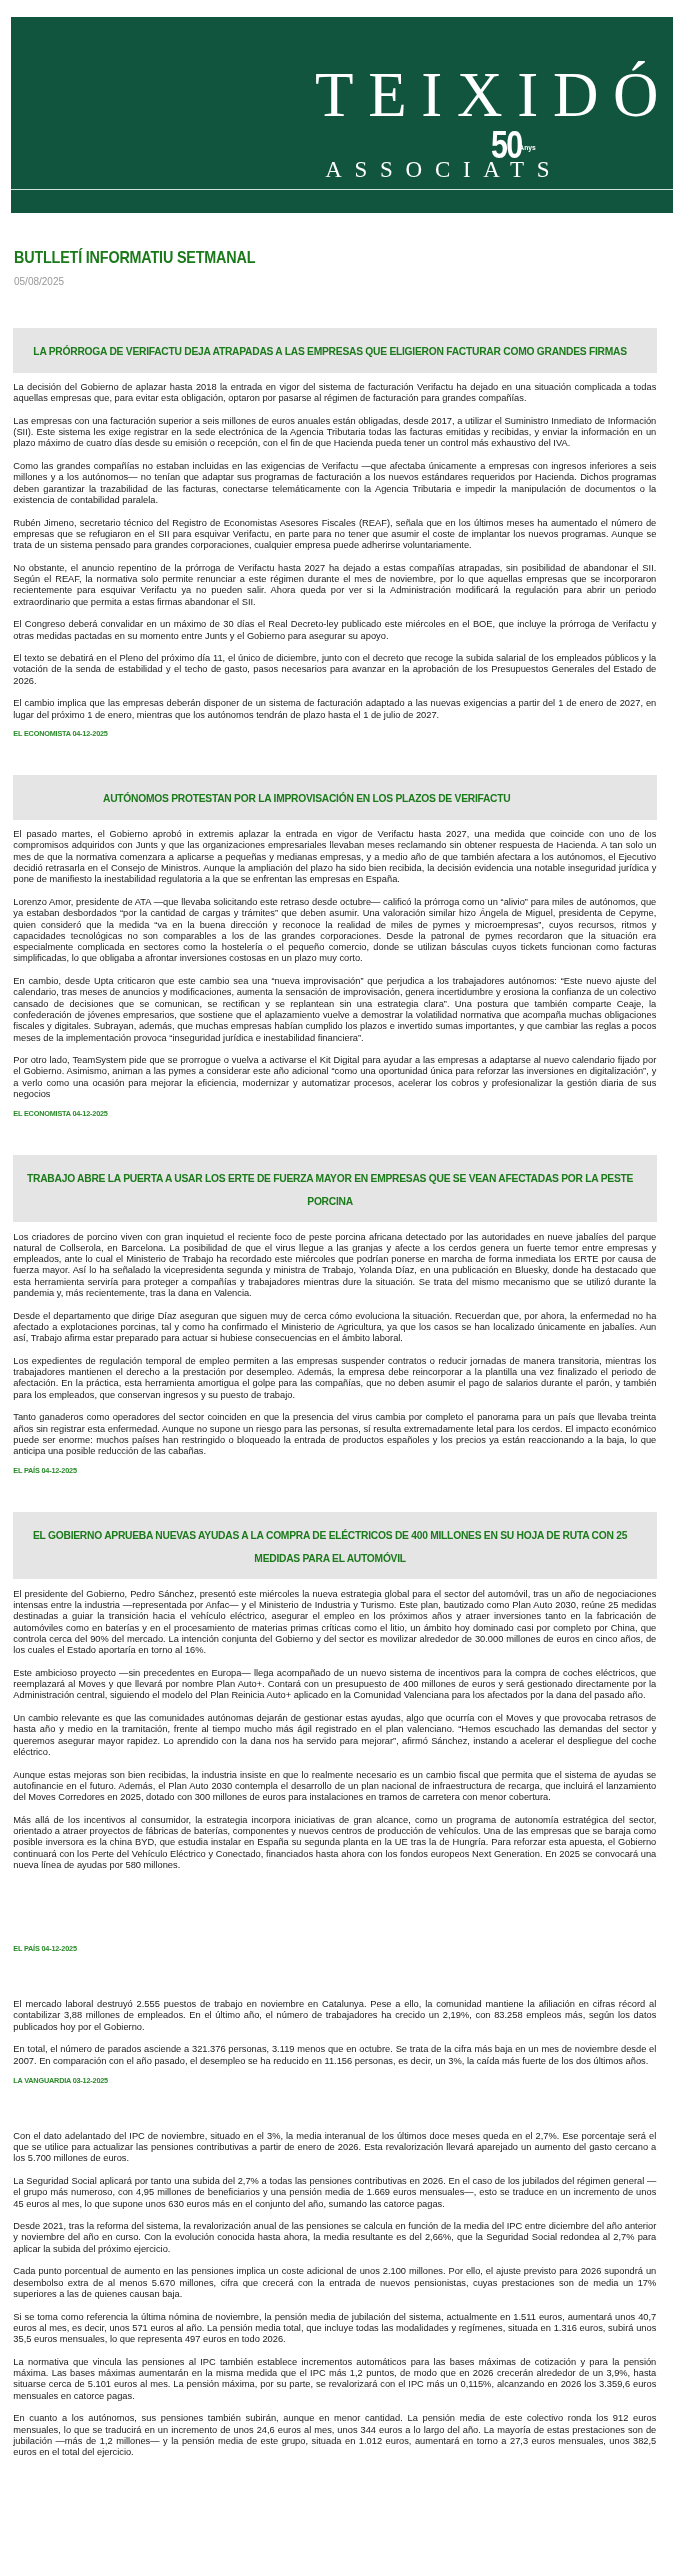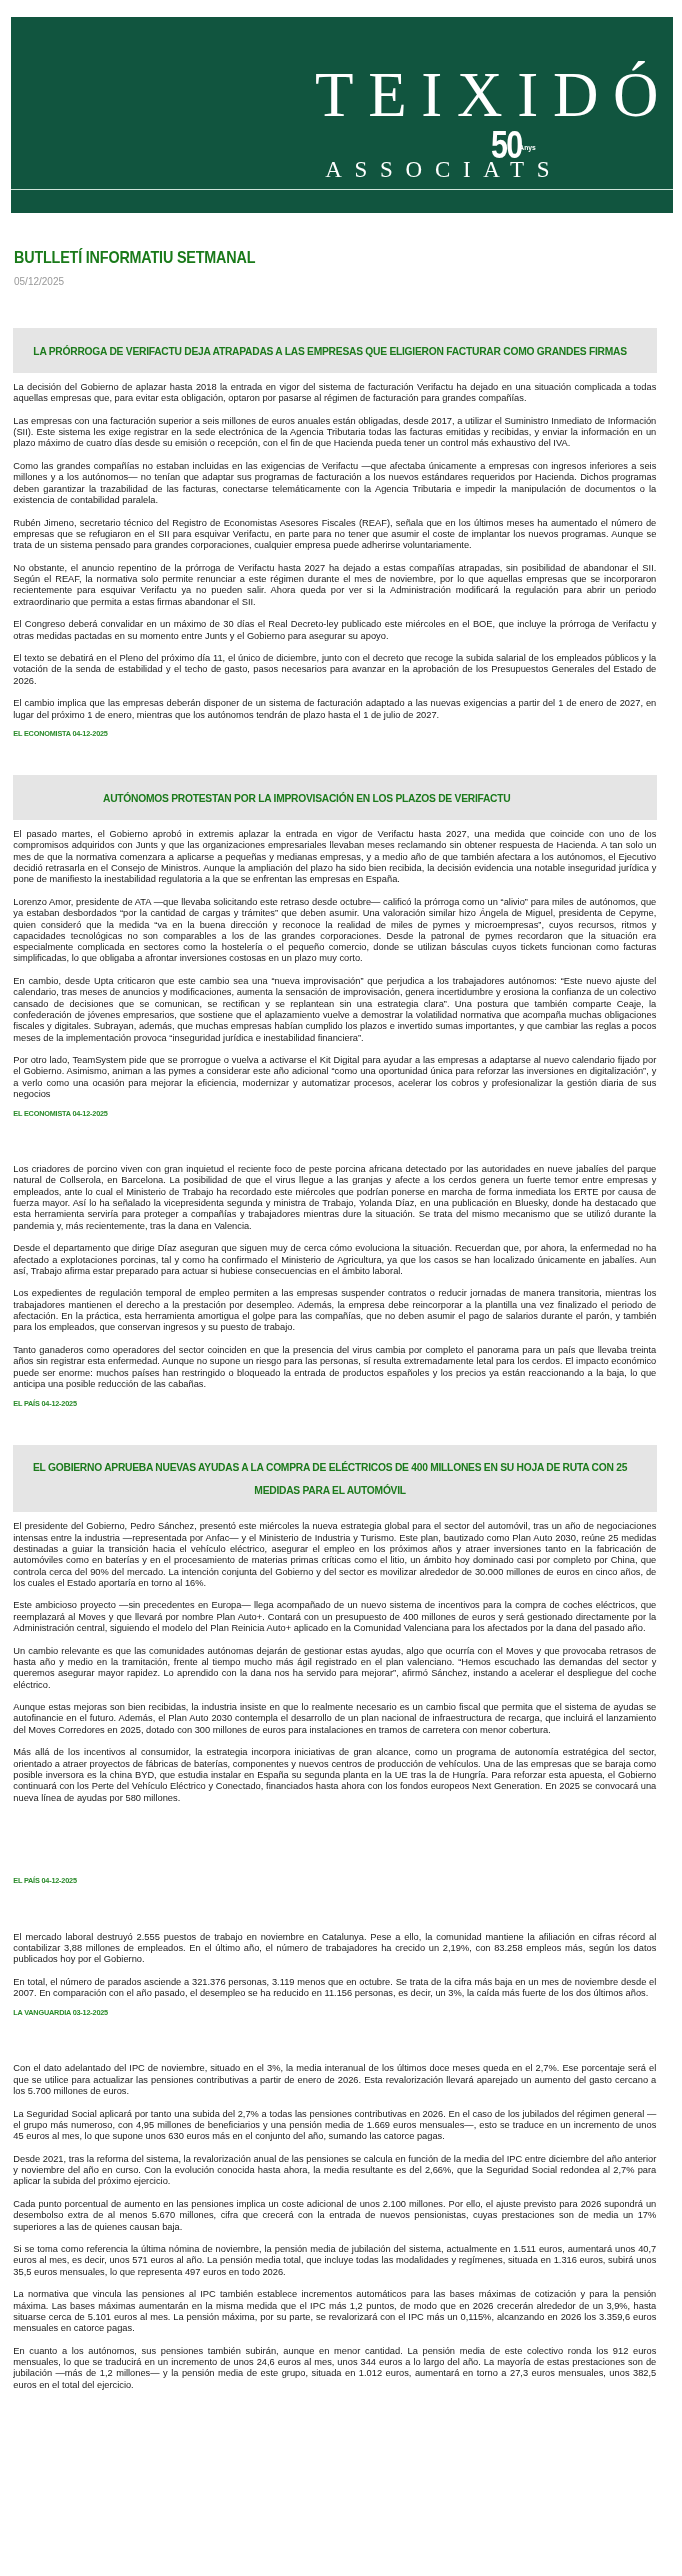--- a/index.html
+++ b/index.html
@@ -132,21 +132,21 @@
     <div class="logo">
       <div class="logo-main">TEIXIDÓ</div>
       <div class="logo-sub">ASSOCIATS</div>
       <div class="logo-50">50</div>
       <div class="logo-anys">Anys</div>
     </div>
     <div class="rule"></div>
   </div>
 
   <h1 class="title">BUTLLETÍ INFORMATIU SETMANAL</h1>
-  <div class="date">05/12/2025</div>
+  <div class="date">05/08/2025</div>
 
   <div class="articles" id="articles">
       <div class="article">
         <h2 class="article-title two-line"><span>LA PRÓRROGA DE VERIFACTU DEJA ATRAPADAS A LAS EMPRESAS QUE ELIGIERON FACTURAR COMO GRANDES FIRMAS</span></h2>
         <div class="article-body">
           <p>La decisión del Gobierno de aplazar hasta 2018 la entrada en vigor del sistema de facturación Verifactu ha dejado en una situación complicada a todas aquellas empresas que, para evitar esta obligación, optaron por pasarse al régimen de facturación para grandes compañías.</p>
           <p>Las empresas con una facturación superior a seis millones de euros anuales están obligadas, desde 2017, a utilizar el Suministro Inmediato de Información (SII). Este sistema les exige registrar en la sede electrónica de la Agencia Tributaria todas las facturas emitidas y recibidas, y enviar la información en un plazo máximo de cuatro días desde su emisión o recepción, con el fin de que Hacienda pueda tener un control más exhaustivo del IVA.</p>
           <p>Como las grandes compañías no estaban incluidas en las exigencias de Verifactu —que afectaba únicamente a empresas con ingresos inferiores a seis millones y a los autónomos— no tenían que adaptar sus programas de facturación a los nuevos estándares requeridos por Hacienda. Dichos programas deben garantizar la trazabilidad de las facturas, conectarse telemáticamente con la Agencia Tributaria e impedir la manipulación de documentos o la existencia de contabilidad paralela.</p>
           <p>Rubén Jimeno, secretario técnico del Registro de Economistas Asesores Fiscales (REAF), señala que en los últimos meses ha aumentado el número de empresas que se refugiaron en el SII para esquivar Verifactu, en parte para no tener que asumir el coste de implantar los nuevos programas. Aunque se trata de un sistema pensado para grandes corporaciones, cualquier empresa puede adherirse voluntariamente.</p>
           <p>No obstante, el anuncio repentino de la prórroga de Verifactu hasta 2027 ha dejado a estas compañías atrapadas, sin posibilidad de abandonar el SII. Según el REAF, la normativa solo permite renunciar a este régimen durante el mes de noviembre, por lo que aquellas empresas que se incorporaron recientemente para esquivar Verifactu ya no pueden salir. Ahora queda por ver si la Administración modificará la regulación para abrir un periodo extraordinario que permita a estas firmas abandonar el SII.</p>
@@ -162,20 +162,21 @@
         <div class="article-body">
           <p>El pasado martes, el Gobierno aprobó in extremis aplazar la entrada en vigor de Verifactu hasta 2027, una medida que coincide con uno de los compromisos adquiridos con Junts y que las organizaciones empresariales llevaban meses reclamando sin obtener respuesta de Hacienda. A tan solo un mes de que la normativa comenzara a aplicarse a pequeñas y medianas empresas, y a medio año de que también afectara a los autónomos, el Ejecutivo decidió retrasarla en el Consejo de Ministros. Aunque la ampliación del plazo ha sido bien recibida, la decisión evidencia una notable inseguridad jurídica y pone de manifiesto la inestabilidad regulatoria a la que se enfrentan las empresas en España.</p>
           <p>Lorenzo Amor, presidente de ATA —que llevaba solicitando este retraso desde octubre— calificó la prórroga como un “alivio” para miles de autónomos, que ya estaban desbordados “por la cantidad de cargas y trámites” que deben asumir. Una valoración similar hizo Ángela de Miguel, presidenta de Cepyme, quien consideró que la medida “va en la buena dirección y reconoce la realidad de miles de pymes y microempresas”, cuyos recursos, ritmos y capacidades tecnológicas no son comparables a los de las grandes corporaciones. Desde la patronal de pymes recordaron que la situación era especialmente complicada en sectores como la hostelería o el pequeño comercio, donde se utilizan básculas cuyos tickets funcionan como facturas simplificadas, lo que obligaba a afrontar inversiones costosas en un plazo muy corto.</p>
           <p>En cambio, desde Upta criticaron que este cambio sea una “nueva improvisación” que perjudica a los trabajadores autónomos: “Este nuevo ajuste del calendario, tras meses de anuncios y modificaciones, aumenta la sensación de improvisación, genera incertidumbre y erosiona la confianza de un colectivo cansado de decisiones que se comunican, se rectifican y se replantean sin una estrategia clara”. Una postura que también comparte Ceaje, la confederación de jóvenes empresarios, que sostiene que el aplazamiento vuelve a demostrar la volatilidad normativa que acompaña muchas obligaciones fiscales y digitales. Subrayan, además, que muchas empresas habían cumplido los plazos e invertido sumas importantes, y que cambiar las reglas a pocos meses de la implementación provoca “inseguridad jurídica e inestabilidad financiera”.</p>
           <p>Por otro lado, TeamSystem pide que se prorrogue o vuelva a activarse el Kit Digital para ayudar a las empresas a adaptarse al nuevo calendario fijado por el Gobierno. Asimismo, animan a las pymes a considerar este año adicional “como una oportunidad única para reforzar las inversiones en digitalización”, y a verlo como una ocasión para mejorar la eficiencia, modernizar y automatizar procesos, acelerar los cobros y profesionalizar la gestión diaria de sus negocios</p>
         </div>
         <div class="source">EL ECONOMISTA 04-12-2025</div>
         <div class="spacer-60"></div>
       </div>
       <div class="article">
+        <h2 class="article-title two-line"><span>TRABAJO ABRE LA PUERTA A USAR LOS ERTE DE FUERZA MAYOR EN EMPRESAS QUE SE VEAN AFECTADAS POR LA PESTE PORCINA</span></h2>
         <div class="article-body">
           <p>Los criadores de porcino viven con gran inquietud el reciente foco de peste porcina africana detectado por las autoridades en nueve jabalíes del parque natural de Collserola, en Barcelona. La posibilidad de que el virus llegue a las granjas y afecte a los cerdos genera un fuerte temor entre empresas y empleados, ante lo cual el Ministerio de Trabajo ha recordado este miércoles que podrían ponerse en marcha de forma inmediata los ERTE por causa de fuerza mayor. Así lo ha señalado la vicepresidenta segunda y ministra de Trabajo, Yolanda Díaz, en una publicación en Bluesky, donde ha destacado que esta herramienta serviría para proteger a compañías y trabajadores mientras dure la situación. Se trata del mismo mecanismo que se utilizó durante la pandemia y, más recientemente, tras la dana en Valencia.</p>
           <p>Desde el departamento que dirige Díaz aseguran que siguen muy de cerca cómo evoluciona la situación. Recuerdan que, por ahora, la enfermedad no ha afectado a explotaciones porcinas, tal y como ha confirmado el Ministerio de Agricultura, ya que los casos se han localizado únicamente en jabalíes. Aun así, Trabajo afirma estar preparado para actuar si hubiese consecuencias en el ámbito laboral.</p>
           <p>Los expedientes de regulación temporal de empleo permiten a las empresas suspender contratos o reducir jornadas de manera transitoria, mientras los trabajadores mantienen el derecho a la prestación por desempleo. Además, la empresa debe reincorporar a la plantilla una vez finalizado el periodo de afectación. En la práctica, esta herramienta amortigua el golpe para las compañías, que no deben asumir el pago de salarios durante el parón, y también para los empleados, que conservan ingresos y su puesto de trabajo.</p>
           <p>Tanto ganaderos como operadores del sector coinciden en que la presencia del virus cambia por completo el panorama para un país que llevaba treinta años sin registrar esta enfermedad. Aunque no supone un riesgo para las personas, sí resulta extremadamente letal para los cerdos. El impacto económico puede ser enorme: muchos países han restringido o bloqueado la entrada de productos españoles y los precios ya están reaccionando a la baja, lo que anticipa una posible reducción de las cabañas.</p>
         </div>
         <div class="source">EL PAÍS 04-12-2025</div>
         <div class="spacer-60"></div>
       </div>
       <div class="article">

